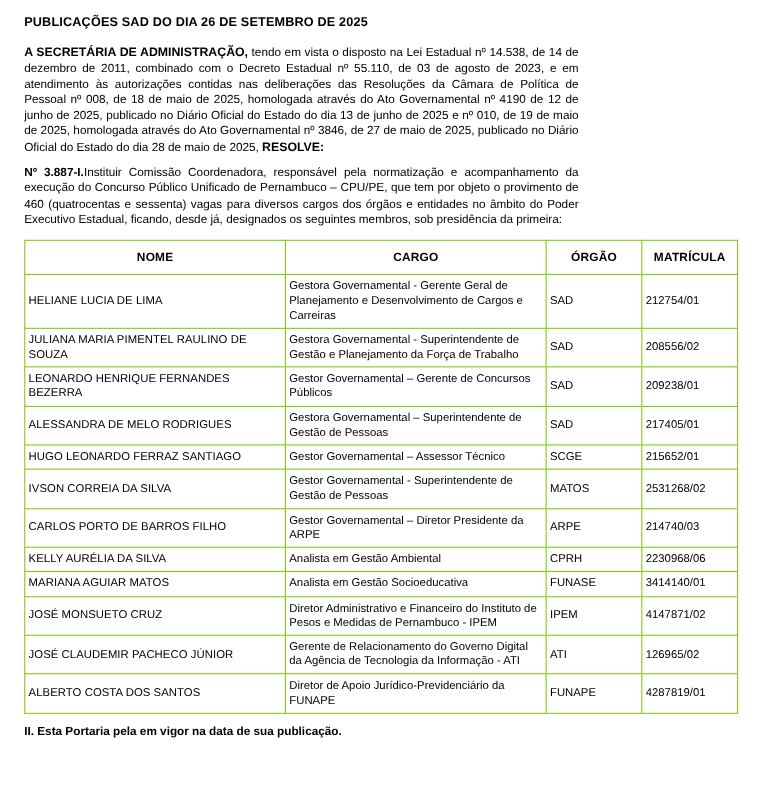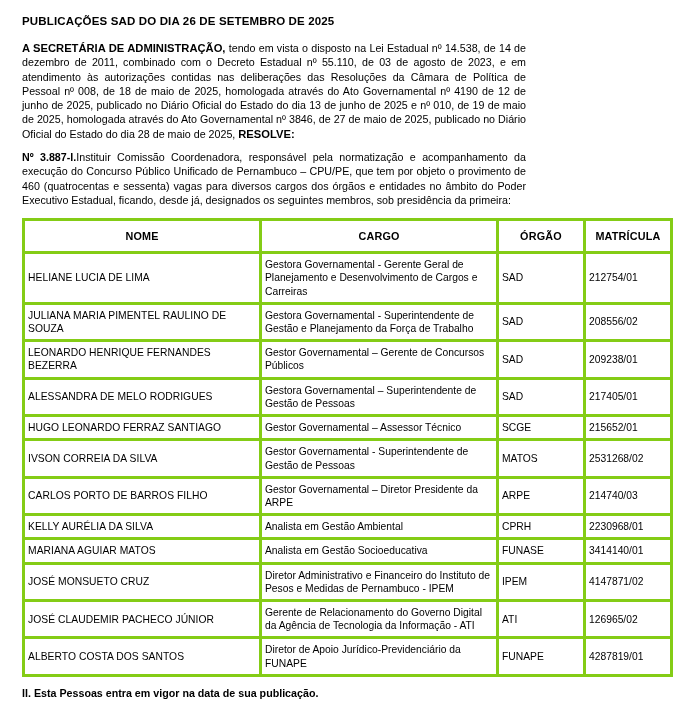--- a/index.html
+++ b/index.html
@@ -52,21 +52,21 @@
   }
 
   table.members {
     border-collapse: collapse;
     width: 648px;
     margin: 0 0 0 0;
     table-layout: fixed;
   }
   table.members th,
   table.members td {
-    border: 3px solid #84cc16;
+    border: 1px solid #84cc16;
     padding: 4px 3px;
     vertical-align: middle;
     font-size: 10.3px;
     line-height: 13.2px;
     color: #000;
   }
   table.members th {
     font-weight: bold;
     font-size: 10.8px;
     letter-spacing: 0.2px;
@@ -169,21 +169,21 @@
       <tr>
         <td class="name-cell">CARLOS PORTO DE BARROS FILHO</td>
         <td class="role-cell">Gestor Governamental – Diretor Presidente da ARPE</td>
         <td class="org-cell">ARPE</td>
         <td class="matr-cell">214740/03</td>
       </tr>
       <tr>
         <td class="name-cell">KELLY AURÉLIA DA SILVA</td>
         <td class="role-cell">Analista em Gestão Ambiental</td>
         <td class="org-cell">CPRH</td>
-        <td class="matr-cell">2230968/01</td>
+        <td class="matr-cell">2230968/06</td>
       </tr>
       <tr>
         <td class="name-cell">MARIANA AGUIAR MATOS</td>
         <td class="role-cell">Analista em Gestão Socioeducativa</td>
         <td class="org-cell">FUNASE</td>
         <td class="matr-cell">3414140/01</td>
       </tr>
       <tr>
         <td class="name-cell">JOSÉ MONSUETO CRUZ</td>
         <td class="role-cell">Diretor Administrativo e Financeiro do Instituto de Pesos e Medidas de Pernambuco - IPEM</td>
@@ -198,15 +198,15 @@
       </tr>
       <tr>
         <td class="name-cell">ALBERTO COSTA DOS SANTOS</td>
         <td class="role-cell">Diretor de Apoio Jurídico-Previdenciário da FUNAPE</td>
         <td class="org-cell">FUNAPE</td>
         <td class="matr-cell">4287819/01</td>
       </tr>
     </tbody>
   </table>
 
-  <p class="footer-note">II. Esta Pessoas entra em vigor na data de sua publicação.</p>
+  <p class="footer-note">II. Esta Portaria pela em vigor na data de sua publicação.</p>
 
 </div>
 
 </body></html>

